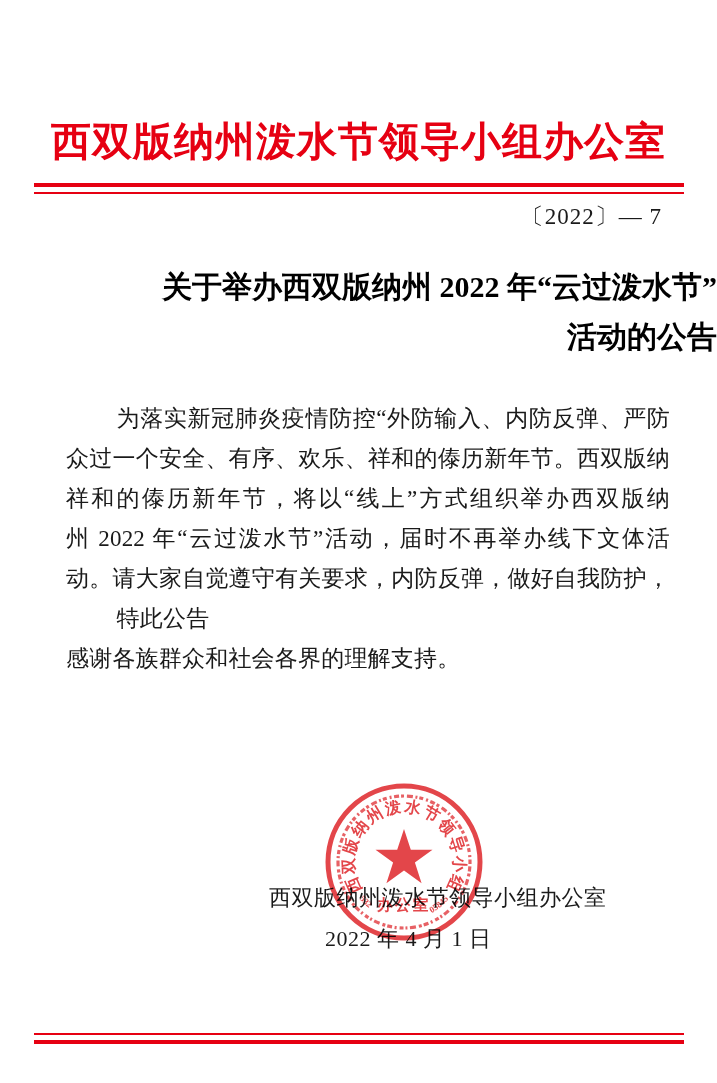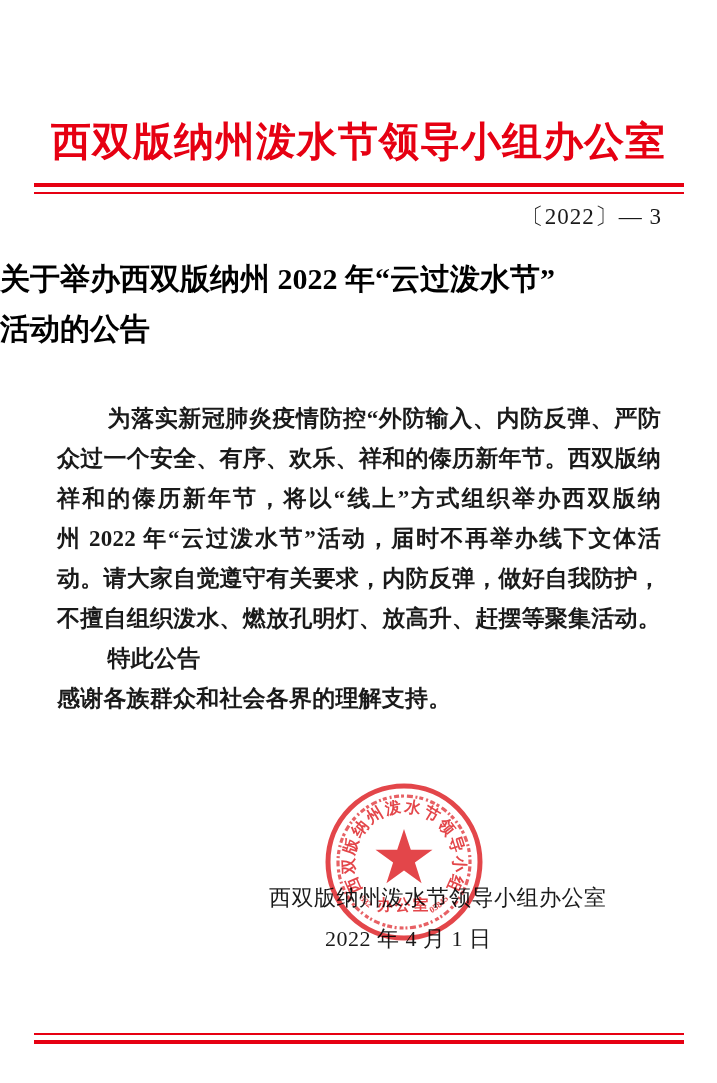--- a/index.html
+++ b/index.html
@@ -43,38 +43,37 @@
     position: absolute;
     top: 201px;
     right: 55px;
     font-size: 23px;
     letter-spacing: 1px;
     color: #1a1a1a;
     white-space: nowrap;
   }
   .notice-title {
     position: absolute;
-    top: 254px;
+    top: 262px;
     left: 0;
     width: 100%;
-    text-align: left;
+    text-align: right;
     font-size: 30px;
     line-height: 50px;
     font-weight: bold;
     color: #000000;
   }
   .notice-body {
     position: absolute;
     top: 399px;
-    left: 57px;
+    left: 66px;
     width: 604px;
     font-size: 23px;
     line-height: 40px;
     letter-spacing: 0.2px;
-    font-weight: bold;
   }
   .body-line {
     text-align: justify;
     text-align-last: justify;
     text-justify: inter-character;
     white-space: nowrap;
   }
   .body-line.no-fill {
     text-align: left;
     text-align-last: left;
@@ -114,34 +113,33 @@
 </head>
 <body>
 
 <div class="page">
 
   <div class="masthead">西双版纳州泼水节领导小组办公室</div>
 
   <div class="rule rule-head-thick"></div>
   <div class="rule rule-head-thin"></div>
 
-  <div class="doc-number">〔2022〕— 3</div>
+  <div class="doc-number">〔2022〕— 7</div>
 
   <div class="notice-title">
     <div>关于举办西双版纳州 2022 年“云过泼水节”</div>
     <div>活动的公告</div>
   </div>
 
   <div class="notice-body">
     <div class="body-line indent">为落实新冠肺炎疫情防控“外防输入、内防反弹、严防</div>
     <div class="body-line">众过一个安全、有序、欢乐、祥和的傣历新年节。西双版纳</div>
     <div class="body-line">祥和的傣历新年节，将以“线上”方式组织举办西双版纳</div>
     <div class="body-line">州 2022 年“云过泼水节”活动，届时不再举办线下文体活</div>
     <div class="body-line">动。请大家自觉遵守有关要求，内防反弹，做好自我防护，</div>
-    <div class="body-line">不擅自组织泼水、燃放孔明灯、放高升、赶摆等聚集活动。</div>
     <div class="body-line no-fill indent">特此公告</div>
     <div class="body-line no-fill">感谢各族群众和社会各界的理解支持。</div>
   </div>
 
   <div class="sign-office">西双版纳州泼水节领导小组办公室</div>
   <div class="sign-date">2022 年 4 月 1 日</div>
 
   <svg class="seal" viewBox="0 0 170 170">
     <defs>
       <path id="sealTopArc" d="M 44,113.7 A 50,50 0 1 1 126,113.7" fill="none"></path>

